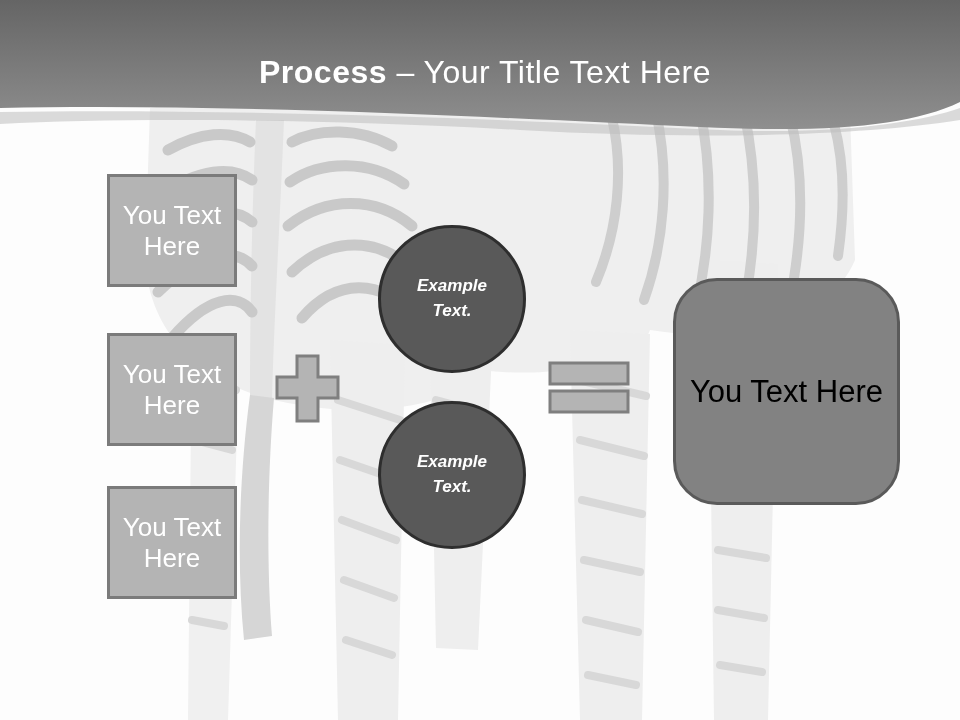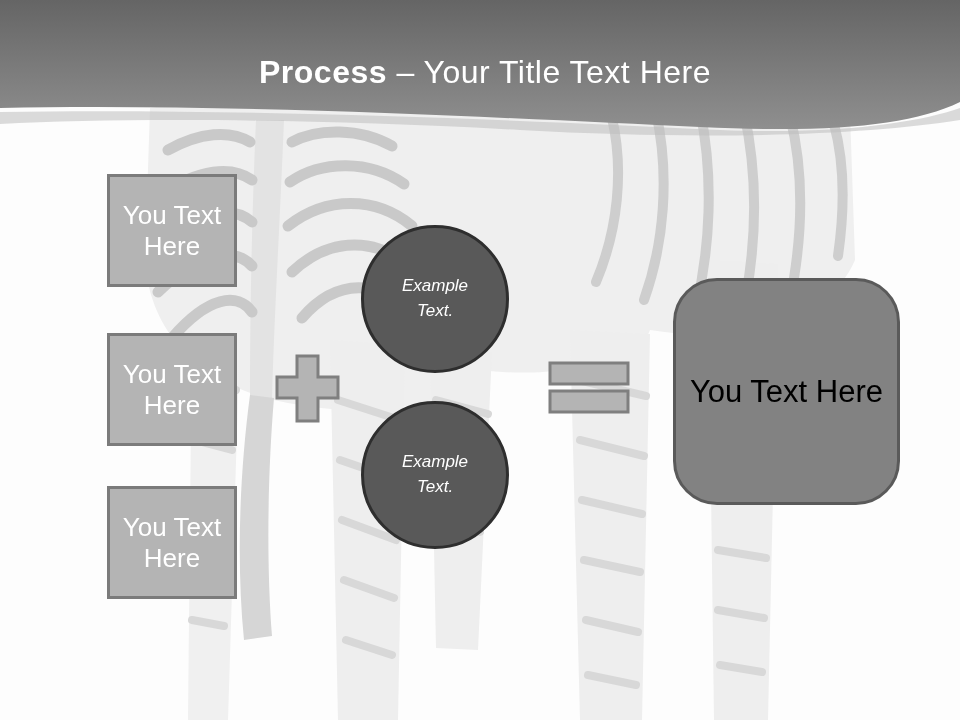--- a/index.html
+++ b/index.html
@@ -21,24 +21,24 @@
     position:absolute;left:107px;width:124px;height:107px;
     background:#b4b4b4;border:3px solid #7b7b7b;
     display:flex;align-items:center;justify-content:center;text-align:center;
     color:#ffffff;font-size:26px;line-height:1.18;
   }
   .step-box.b1{top:174px;}
   .step-box.b2{top:333px;}
   .step-box.b3{top:486px;}
   
   .ex-circle{
-    position:absolute;left:361px;width:142px;height:142px;border-radius:50%;
+    position:absolute;left:378px;width:142px;height:142px;border-radius:50%;
     background:#595959;border:3px solid #2e2e2e;
     display:flex;flex-direction:column;align-items:center;justify-content:center;
-    color:#ffffff;font-size:17px;font-weight:normal;font-style:italic;line-height:1.45;
+    color:#ffffff;font-size:17px;font-weight:bold;font-style:italic;line-height:1.45;
     text-align:center;
   }
   .ex-circle.c1{top:225px;}
   .ex-circle.c2{top:401px;}
   
   .plus-svg{position:absolute;left:274px;top:353px;width:68px;height:72px;}
   .equals-svg{position:absolute;left:547px;top:360px;width:84px;height:56px;}
   
   .result-box{
     position:absolute;left:673px;top:278px;width:221px;height:221px;

